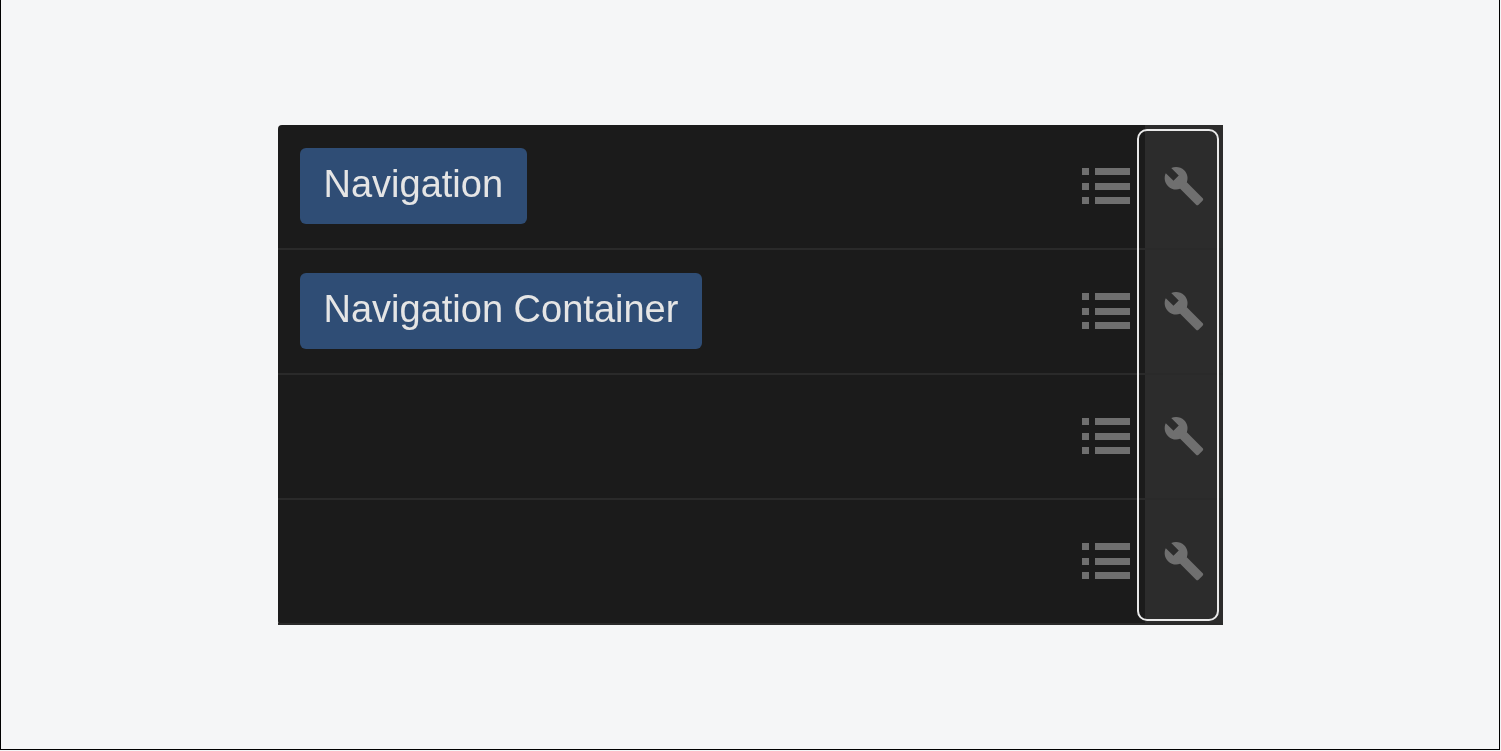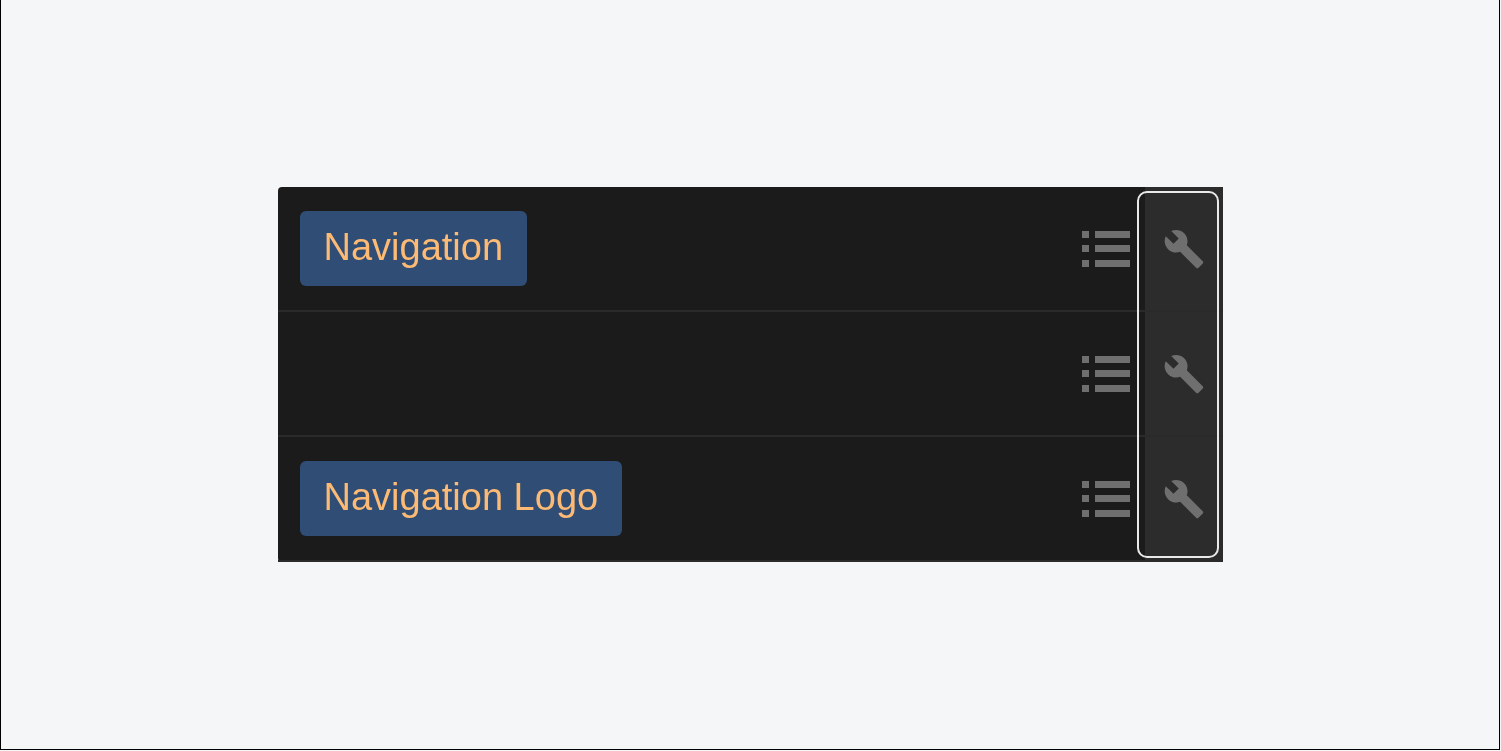--- a/index.html
+++ b/index.html
@@ -36,21 +36,21 @@
     height: 125px;
     border-bottom: 2px solid #2a2a2a;
     padding-left: 22px;
     position: relative;
   }
   .row:last-child { border-bottom: none; }
   .chip {
     background: #2f4d75;
     border-radius: 6px;
     padding: 16px 24px 18px 24px;
-    color: #fdba74;
+    color: #e5e5e5;
     font-size: 38px;
     line-height: 1.1;
     display: inline-block;
     white-space: nowrap;
   }
   .row-actions {
     position: absolute;
     right: 0;
     top: 0;
     height: 100%;
@@ -135,51 +135,76 @@
           </div>
         </div>
         <div class="icon-btn wrench">
           <svg width="42" height="42" viewBox="0 0 24 24" fill="#6f6f6f">
             <path d="M22.7 19l-9.1-9.1c.9-2.3.4-5-1.5-6.9-2-2-5-2.4-7.4-1.3L9 6 6 9 1.6 4.7C.4 7.1.9 10.1 2.9 12.1c1.9 1.9 4.6 2.4 6.9 1.5l9.1 9.1c.4.4 1 .4 1.4 0l2.3-2.3c.5-.4.5-1.1.1-1.4z"></path>
           </svg>
         </div>
       </div>
     </div>
 
-
-    <div class="row">
-      <div class="row-actions">
-        <div class="icon-btn">
-          <div class="list-icon">
-            <div class="line">
-                <div class="dot"></div>
-                <div class="bar"></div>
-              </div>
-            <div class="line">
-                <div class="dot"></div>
-                <div class="bar"></div>
-              </div>
-            <div class="line">
-                <div class="dot"></div>
-                <div class="bar"></div>
-              </div>
-          </div>
-        </div>
-        <div class="icon-btn wrench">
-          <svg width="42" height="42" viewBox="0 0 24 24" fill="#6f6f6f">
-            <path d="M22.7 19l-9.1-9.1c.9-2.3.4-5-1.5-6.9-2-2-5-2.4-7.4-1.3L9 6 6 9 1.6 4.7C.4 7.1.9 10.1 2.9 12.1c1.9 1.9 4.6 2.4 6.9 1.5l9.1 9.1c.4.4 1 .4 1.4 0l2.3-2.3c.5-.4.5-1.1.1-1.4z"></path>
-          </svg>
-        </div>
-      </div>
-    </div>
-
     <div class="row">
       <span class="chip">
-        <span>Navigation Logo</span>
+        <span>Navigation Container</span>
       </span>
+      <div class="row-actions">
+        <div class="icon-btn">
+          <div class="list-icon">
+            <div class="line">
+                <div class="dot"></div>
+                <div class="bar"></div>
+              </div>
+            <div class="line">
+                <div class="dot"></div>
+                <div class="bar"></div>
+              </div>
+            <div class="line">
+                <div class="dot"></div>
+                <div class="bar"></div>
+              </div>
+          </div>
+        </div>
+        <div class="icon-btn wrench">
+          <svg width="42" height="42" viewBox="0 0 24 24" fill="#6f6f6f">
+            <path d="M22.7 19l-9.1-9.1c.9-2.3.4-5-1.5-6.9-2-2-5-2.4-7.4-1.3L9 6 6 9 1.6 4.7C.4 7.1.9 10.1 2.9 12.1c1.9 1.9 4.6 2.4 6.9 1.5l9.1 9.1c.4.4 1 .4 1.4 0l2.3-2.3c.5-.4.5-1.1.1-1.4z"></path>
+          </svg>
+        </div>
+      </div>
+    </div>
+
+    <div class="row">
+      <div class="row-actions">
+        <div class="icon-btn">
+          <div class="list-icon">
+            <div class="line">
+                <div class="dot"></div>
+                <div class="bar"></div>
+              </div>
+            <div class="line">
+                <div class="dot"></div>
+                <div class="bar"></div>
+              </div>
+            <div class="line">
+                <div class="dot"></div>
+                <div class="bar"></div>
+              </div>
+          </div>
+        </div>
+        <div class="icon-btn wrench">
+          <svg width="42" height="42" viewBox="0 0 24 24" fill="#6f6f6f">
+            <path d="M22.7 19l-9.1-9.1c.9-2.3.4-5-1.5-6.9-2-2-5-2.4-7.4-1.3L9 6 6 9 1.6 4.7C.4 7.1.9 10.1 2.9 12.1c1.9 1.9 4.6 2.4 6.9 1.5l9.1 9.1c.4.4 1 .4 1.4 0l2.3-2.3c.5-.4.5-1.1.1-1.4z"></path>
+          </svg>
+        </div>
+      </div>
+    </div>
+
+    <div class="row">
       <div class="row-actions">
         <div class="icon-btn">
           <div class="list-icon">
             <div class="line">
                 <div class="dot"></div>
                 <div class="bar"></div>
               </div>
             <div class="line">
                 <div class="dot"></div>
                 <div class="bar"></div>

